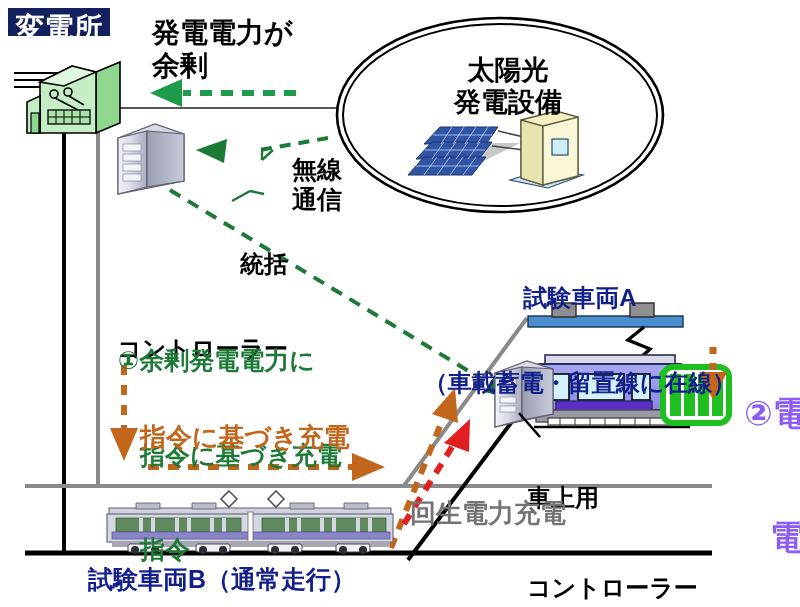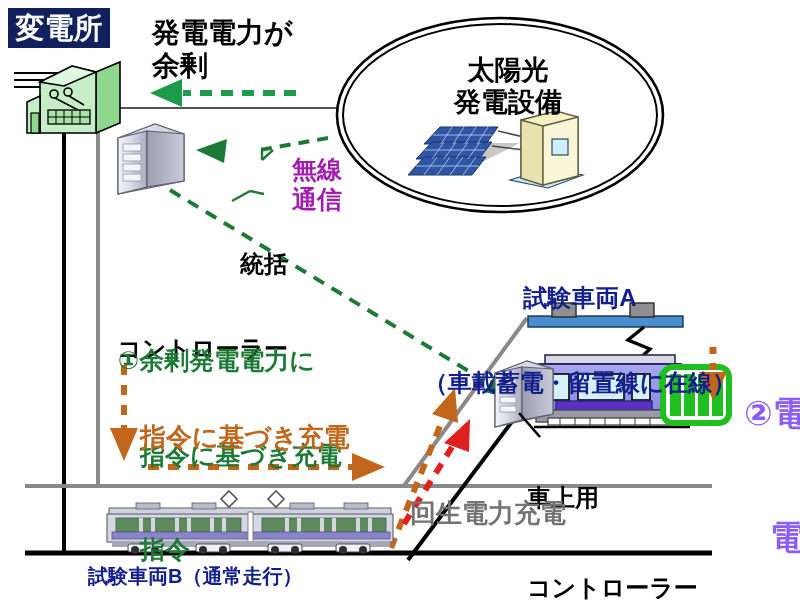--- a/index.html
+++ b/index.html
@@ -23,21 +23,21 @@
   }
   .txt {
     position: absolute;
     white-space: pre;
     line-height: 1.18;
     font-family: "Liberation Sans", "DejaVu Sans", sans-serif;
   }
   
   #substation-badge {
     left: 8px; top: 8px;
-    width: 102px; height: 40px;
+    width: 102px; height: 28px;
     background: #13205e;
     color: #ffffff;
     font-size: 29px;
     font-weight: 700;
     text-align: center;
     line-height: 40px;
     letter-spacing: 0px;
   }
   
   #surplus-label {
@@ -54,21 +54,21 @@
     text-align: center;
     color: #000000;
     font-size: 27px;
     font-weight: 700;
   }
   
   #wireless-label {
     left: 262px; top: 155px;
     width: 110px;
     text-align: center;
-    color: #a21caf;
+    color: #000000;
     font-size: 25px;
     font-weight: 700;
   }
   
   #integrated-controller-label {
     left: 88px; top: 193px;
     width: 200px;
     text-align: right;
     color: #000000;
     font-size: 24px;
@@ -126,21 +126,21 @@
   #regen-label {
     left: 410px; top: 498px;
     color: #737373;
     font-size: 26px;
     font-weight: 700;
   }
   
   #vehicleB-label {
     left: 88px; top: 565px;
     color: #13208c;
-    font-size: 20px;
+    font-size: 25px;
     font-weight: 700;
   }
 </style>
 </head>
 <body>
 
 <div id="stage">
 
   <svg id="svgroot" viewBox="0 0 800 607">
     <defs>

